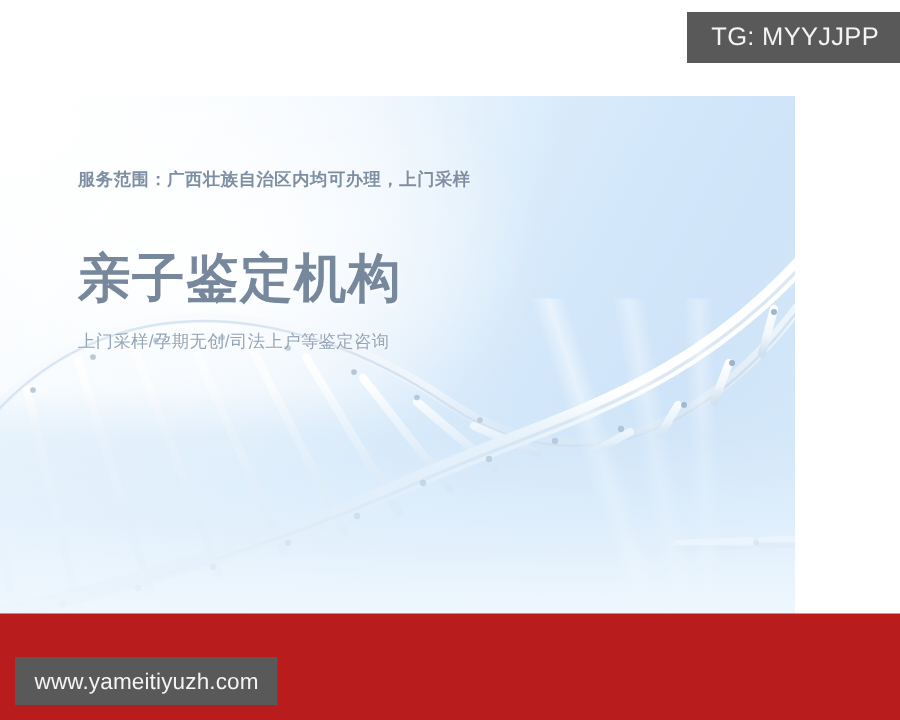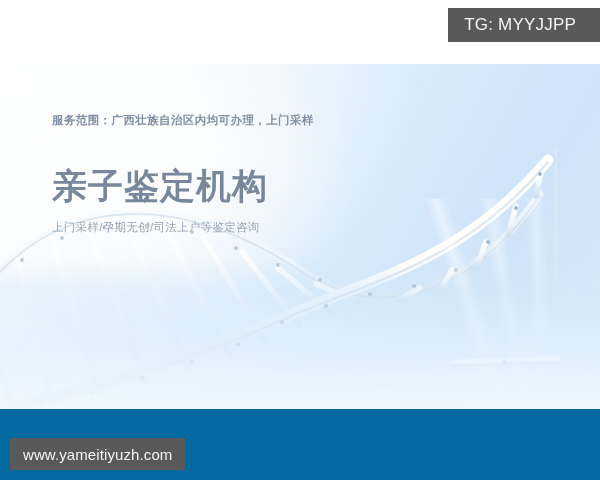--- a/index.html
+++ b/index.html
@@ -27,36 +27,36 @@
     position: absolute;
     left: 0; top: 0;
     width: 600px; height: 64px;
     background: #ffffff;
   }
   .tg-badge {
     position: absolute;
     right: 0;
     top: 8px;
     height: 34px;
-    padding: 0 24px 0 16px;
+    padding: 0 14px 0 16px;
     background: #595959;
     color: #f4f4f4;
     font-size: 17px;
     letter-spacing: 0.2px;
     display: flex;
     align-items: center;
     white-space: nowrap;
   }
 
   
   .hero {
     position: absolute;
     left: 0;
     top: 64px;
-    width: 600px;
+    width: 530px;
     height: 345px;
     overflow: hidden;
     background:
       radial-gradient(115% 135% at 4% 6%, rgba(255,255,255,0.96) 0%, rgba(255,255,255,0.55) 26%, rgba(255,255,255,0.0) 58%),
       linear-gradient(118deg,
         #fbfdff 0%,
         #f4fafe 14%,
         #eaf4fd 30%,
         #ddedfb 48%,
         #d2e7fa 64%,
@@ -136,21 +136,21 @@
     letter-spacing: 0.3px;
     white-space: nowrap;
     text-shadow: 0 1px 2px rgba(255,255,255,0.8);
   }
 
   
   .bottom-strip {
     position: absolute;
     left: 0; top: 409px;
     width: 600px; height: 71px;
-    background: #0369a1;
+    background: #b91c1c;
   }
   .url-badge {
     position: absolute;
     left: 10px;
     top: 29px;
     height: 32px;
     padding: 0 13px;
     background: #595959;
     color: #f4f4f4;
     font-size: 15px;

